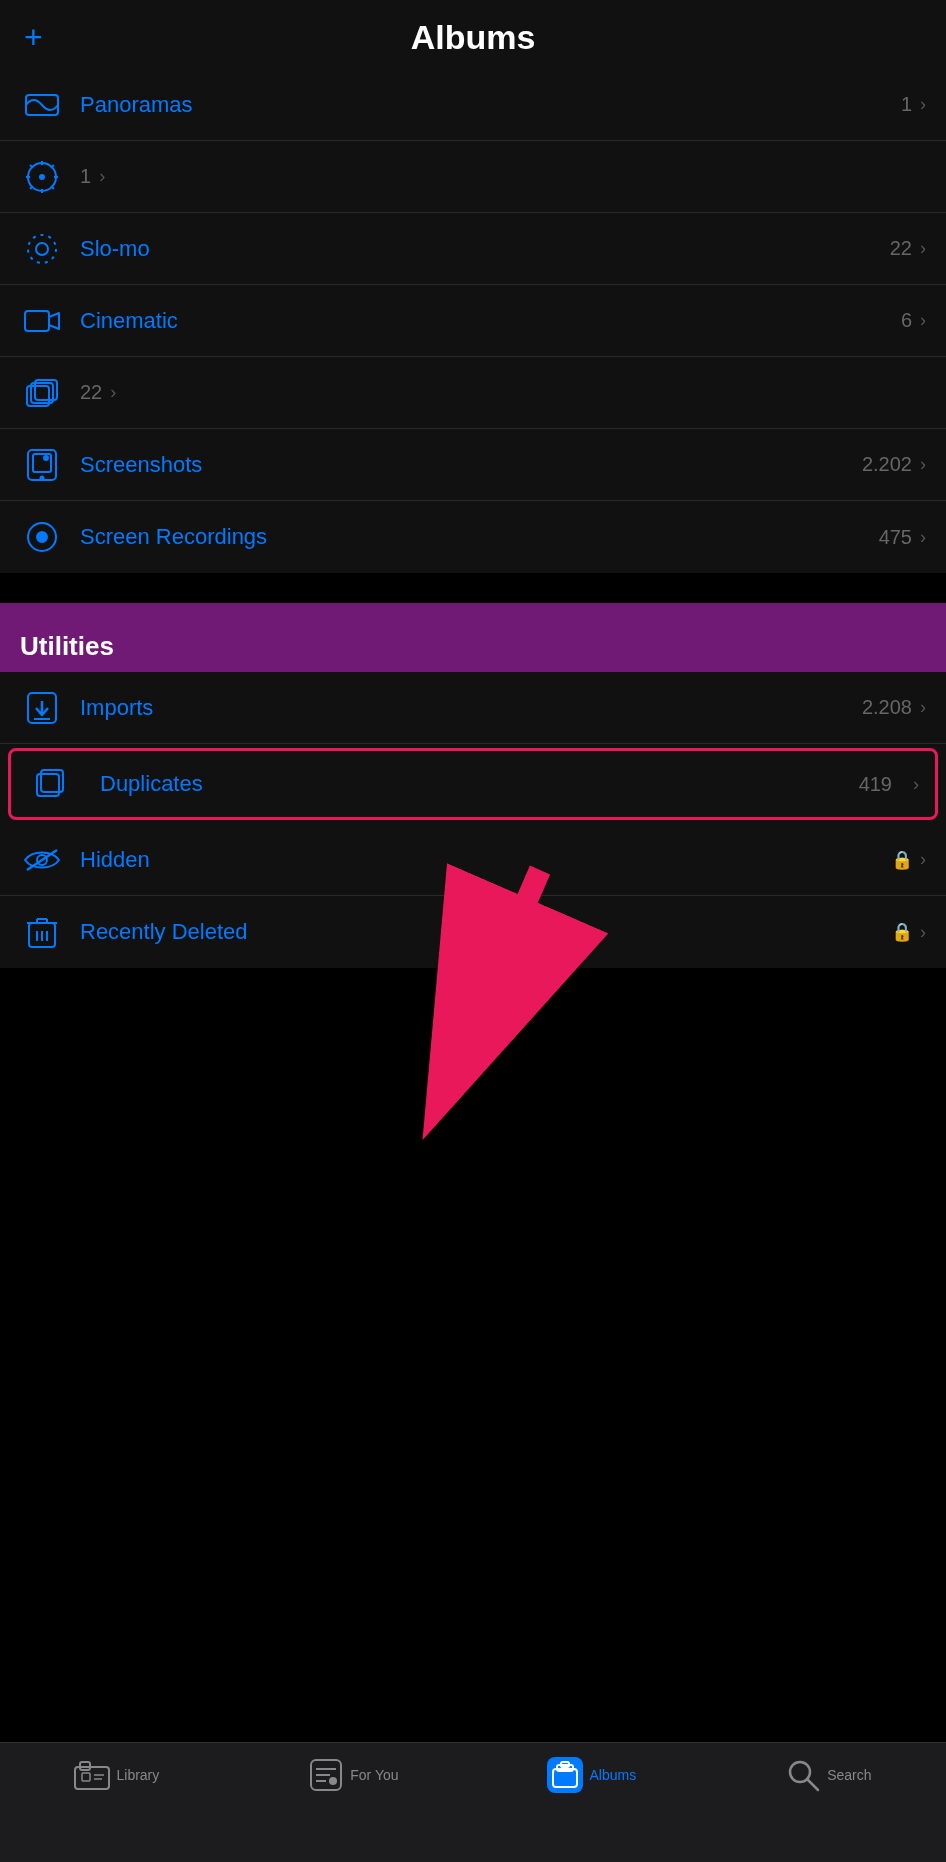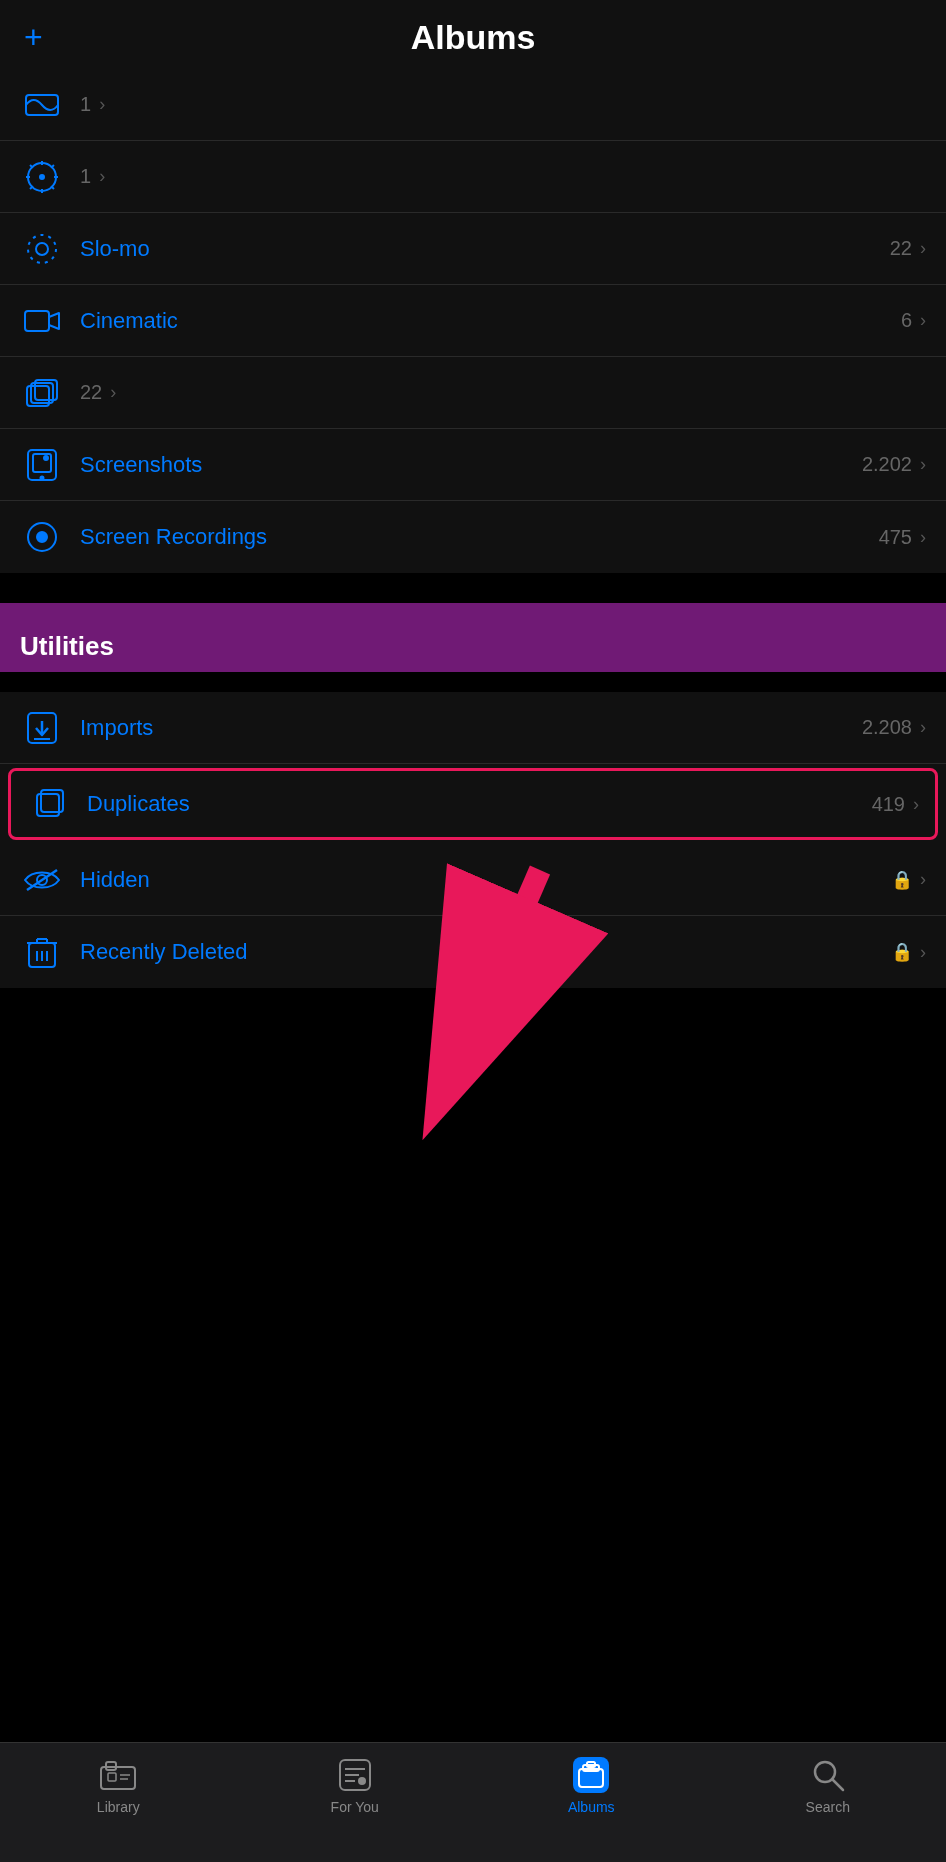--- a/index.html
+++ b/index.html
@@ -117,21 +117,21 @@
       background: #1c1c1e;
       border-top: 1px solid #333;
       display: flex;
       align-items: flex-start;
       justify-content: space-around;
       padding-top: 14px;
     }
 
     .tab-item {
       display: flex;
-      flex-direction: column;
+      flex-direction: row;
       align-items: center;
       gap: 6px;
       cursor: pointer;
       min-width: 80px;
     }
 
     .tab-icon {
       width: 36px;
       height: 36px;
       display: flex;
@@ -160,41 +160,41 @@
     }
 
     
     .section-divider {
       height: 30px;
       background: #000;
     }
 
     .utilities-list {
       background: #111;
-      margin-top: 20px;
     }
   </style>
 </head>
 <body>
 
 <div class="header">
   <span class="header-add">+</span>
   <span class="header-title">Albums</span>
 </div>
 
 <div class="content">
   <div class="list-section">
 
     <div class="list-item">
       <div class="item-icon">
         <svg width="34" height="28" viewBox="0 0 34 28" stroke-width="2" stroke="#007AFF">
           <path d="M1 14 Q8.5 4 17 14 Q25.5 24 33 14" stroke="#007AFF" fill="none" stroke-width="2"></path>
           <rect x="1" y="4" width="32" height="20" rx="3" stroke="#007AFF" fill="none" stroke-width="2"></rect>
         </svg>
       </div>
+      <span class="item-label">Panoramas</span>
       <span class="item-count">1</span>
       <span class="item-chevron">›</span>
     </div>
 
     <div class="list-item">
       <div class="item-icon">
         <svg width="34" height="34" viewBox="0 0 34 34" stroke-width="2" stroke="#007AFF" fill="none">
           <circle cx="17" cy="17" r="14" stroke="#007AFF" stroke-width="2"></circle>
           <circle cx="17" cy="17" r="2" fill="#007AFF"></circle>
 
@@ -290,21 +290,21 @@
           <line x1="16" y1="10" x2="16" y2="22" stroke="#007AFF" stroke-width="2.5"></line>
           <polyline points="10,17 16,24 22,17" stroke="#007AFF" stroke-width="2.5" stroke-linejoin="round" fill="none"></polyline>
           <line x1="8" y1="28" x2="24" y2="28" stroke="#007AFF" stroke-width="2"></line>
         </svg>
       </div>
       <span class="item-label">Imports</span>
       <span class="item-count">2.208</span>
       <span class="item-chevron">›</span>
     </div>
 
-    <div style="position:relative; background:#111; border: 3px solid #E8185A; border-radius:8px; margin: 4px 8px; display:flex; align-items:center; padding: 0 16px; height:72px; cursor:pointer;">
+    <div style="position:relative; background:#111; border: 3px solid #E8185A; border-radius:8px; margin: 4px 8px; display:flex; align-items:center; padding: 0 16px; height:72px; cursor:pointer;gap:13px;">
       <div class="item-icon">
         <svg width="34" height="34" viewBox="0 0 34 34" stroke-width="2" stroke="#007AFF" fill="none">
           <rect x="5" y="7" width="22" height="22" rx="3" stroke="#007AFF" stroke-width="2"></rect>
           <rect x="9" y="3" width="22" height="22" rx="3" stroke="#007AFF" stroke-width="2"></rect>
         </svg>
       </div>
       <span class="item-label">Duplicates</span>
       <span class="item-count">419</span>
       <span class="item-chevron">›</span>
     </div>

